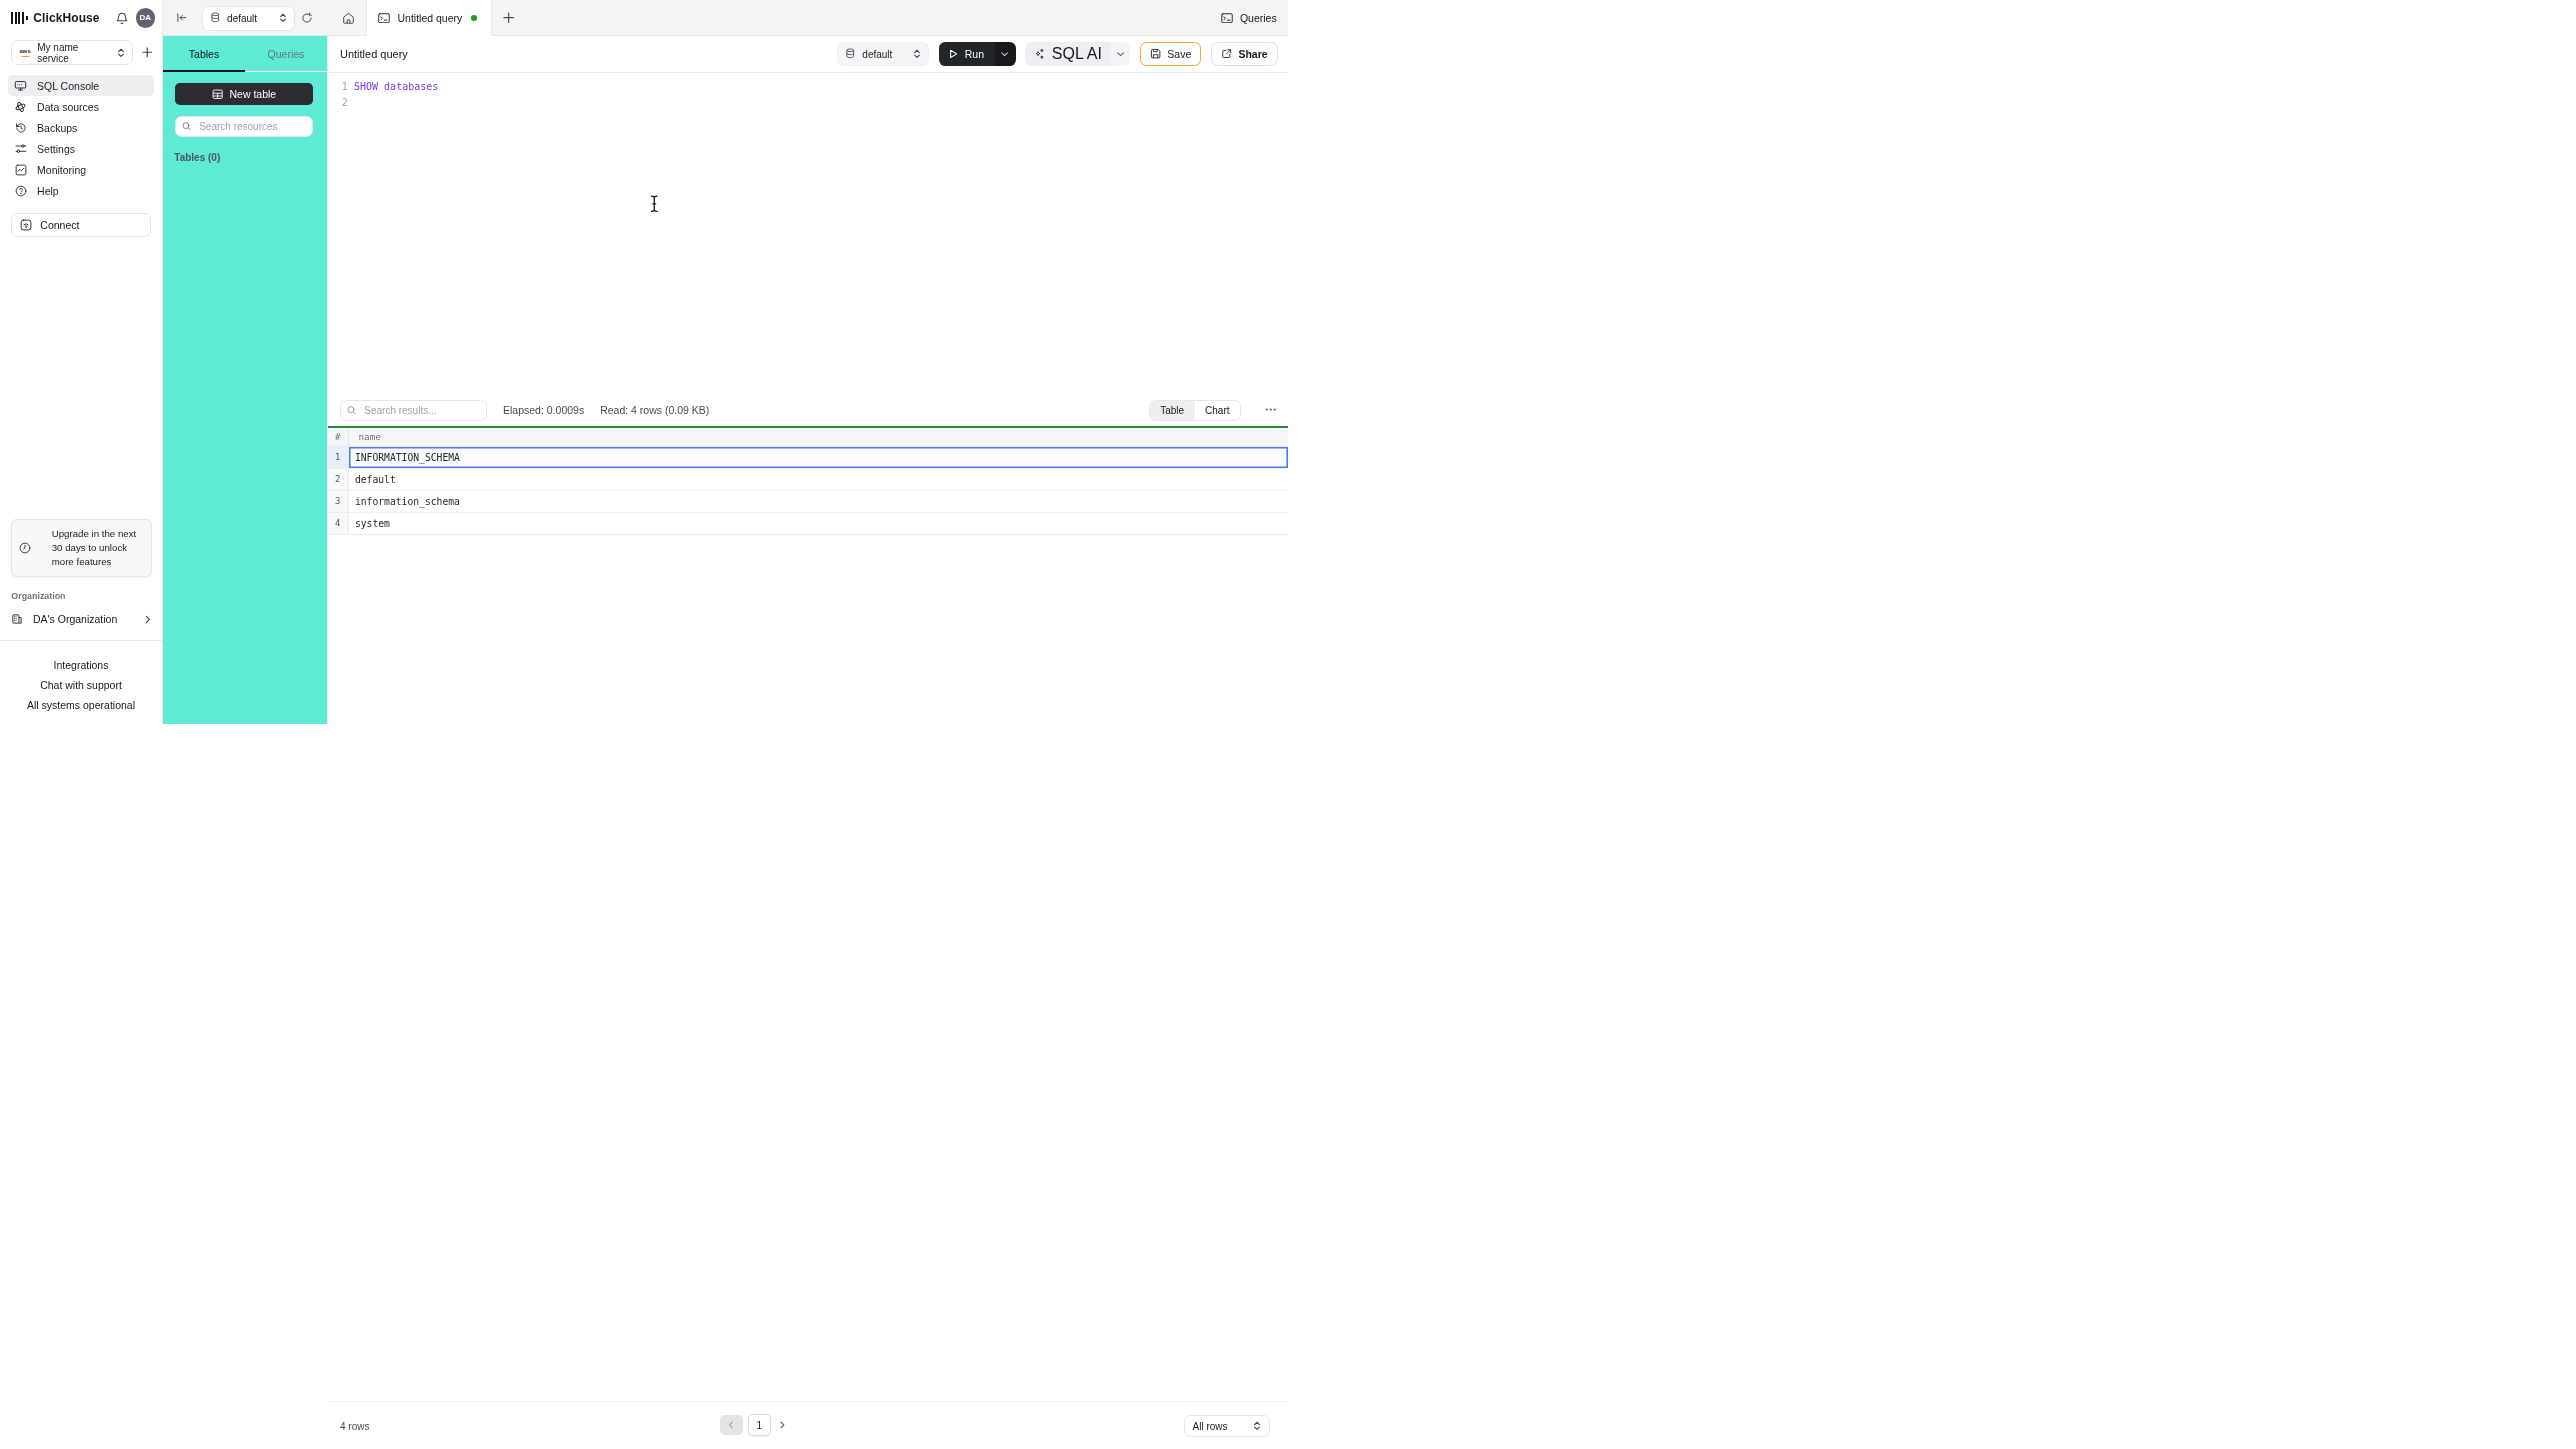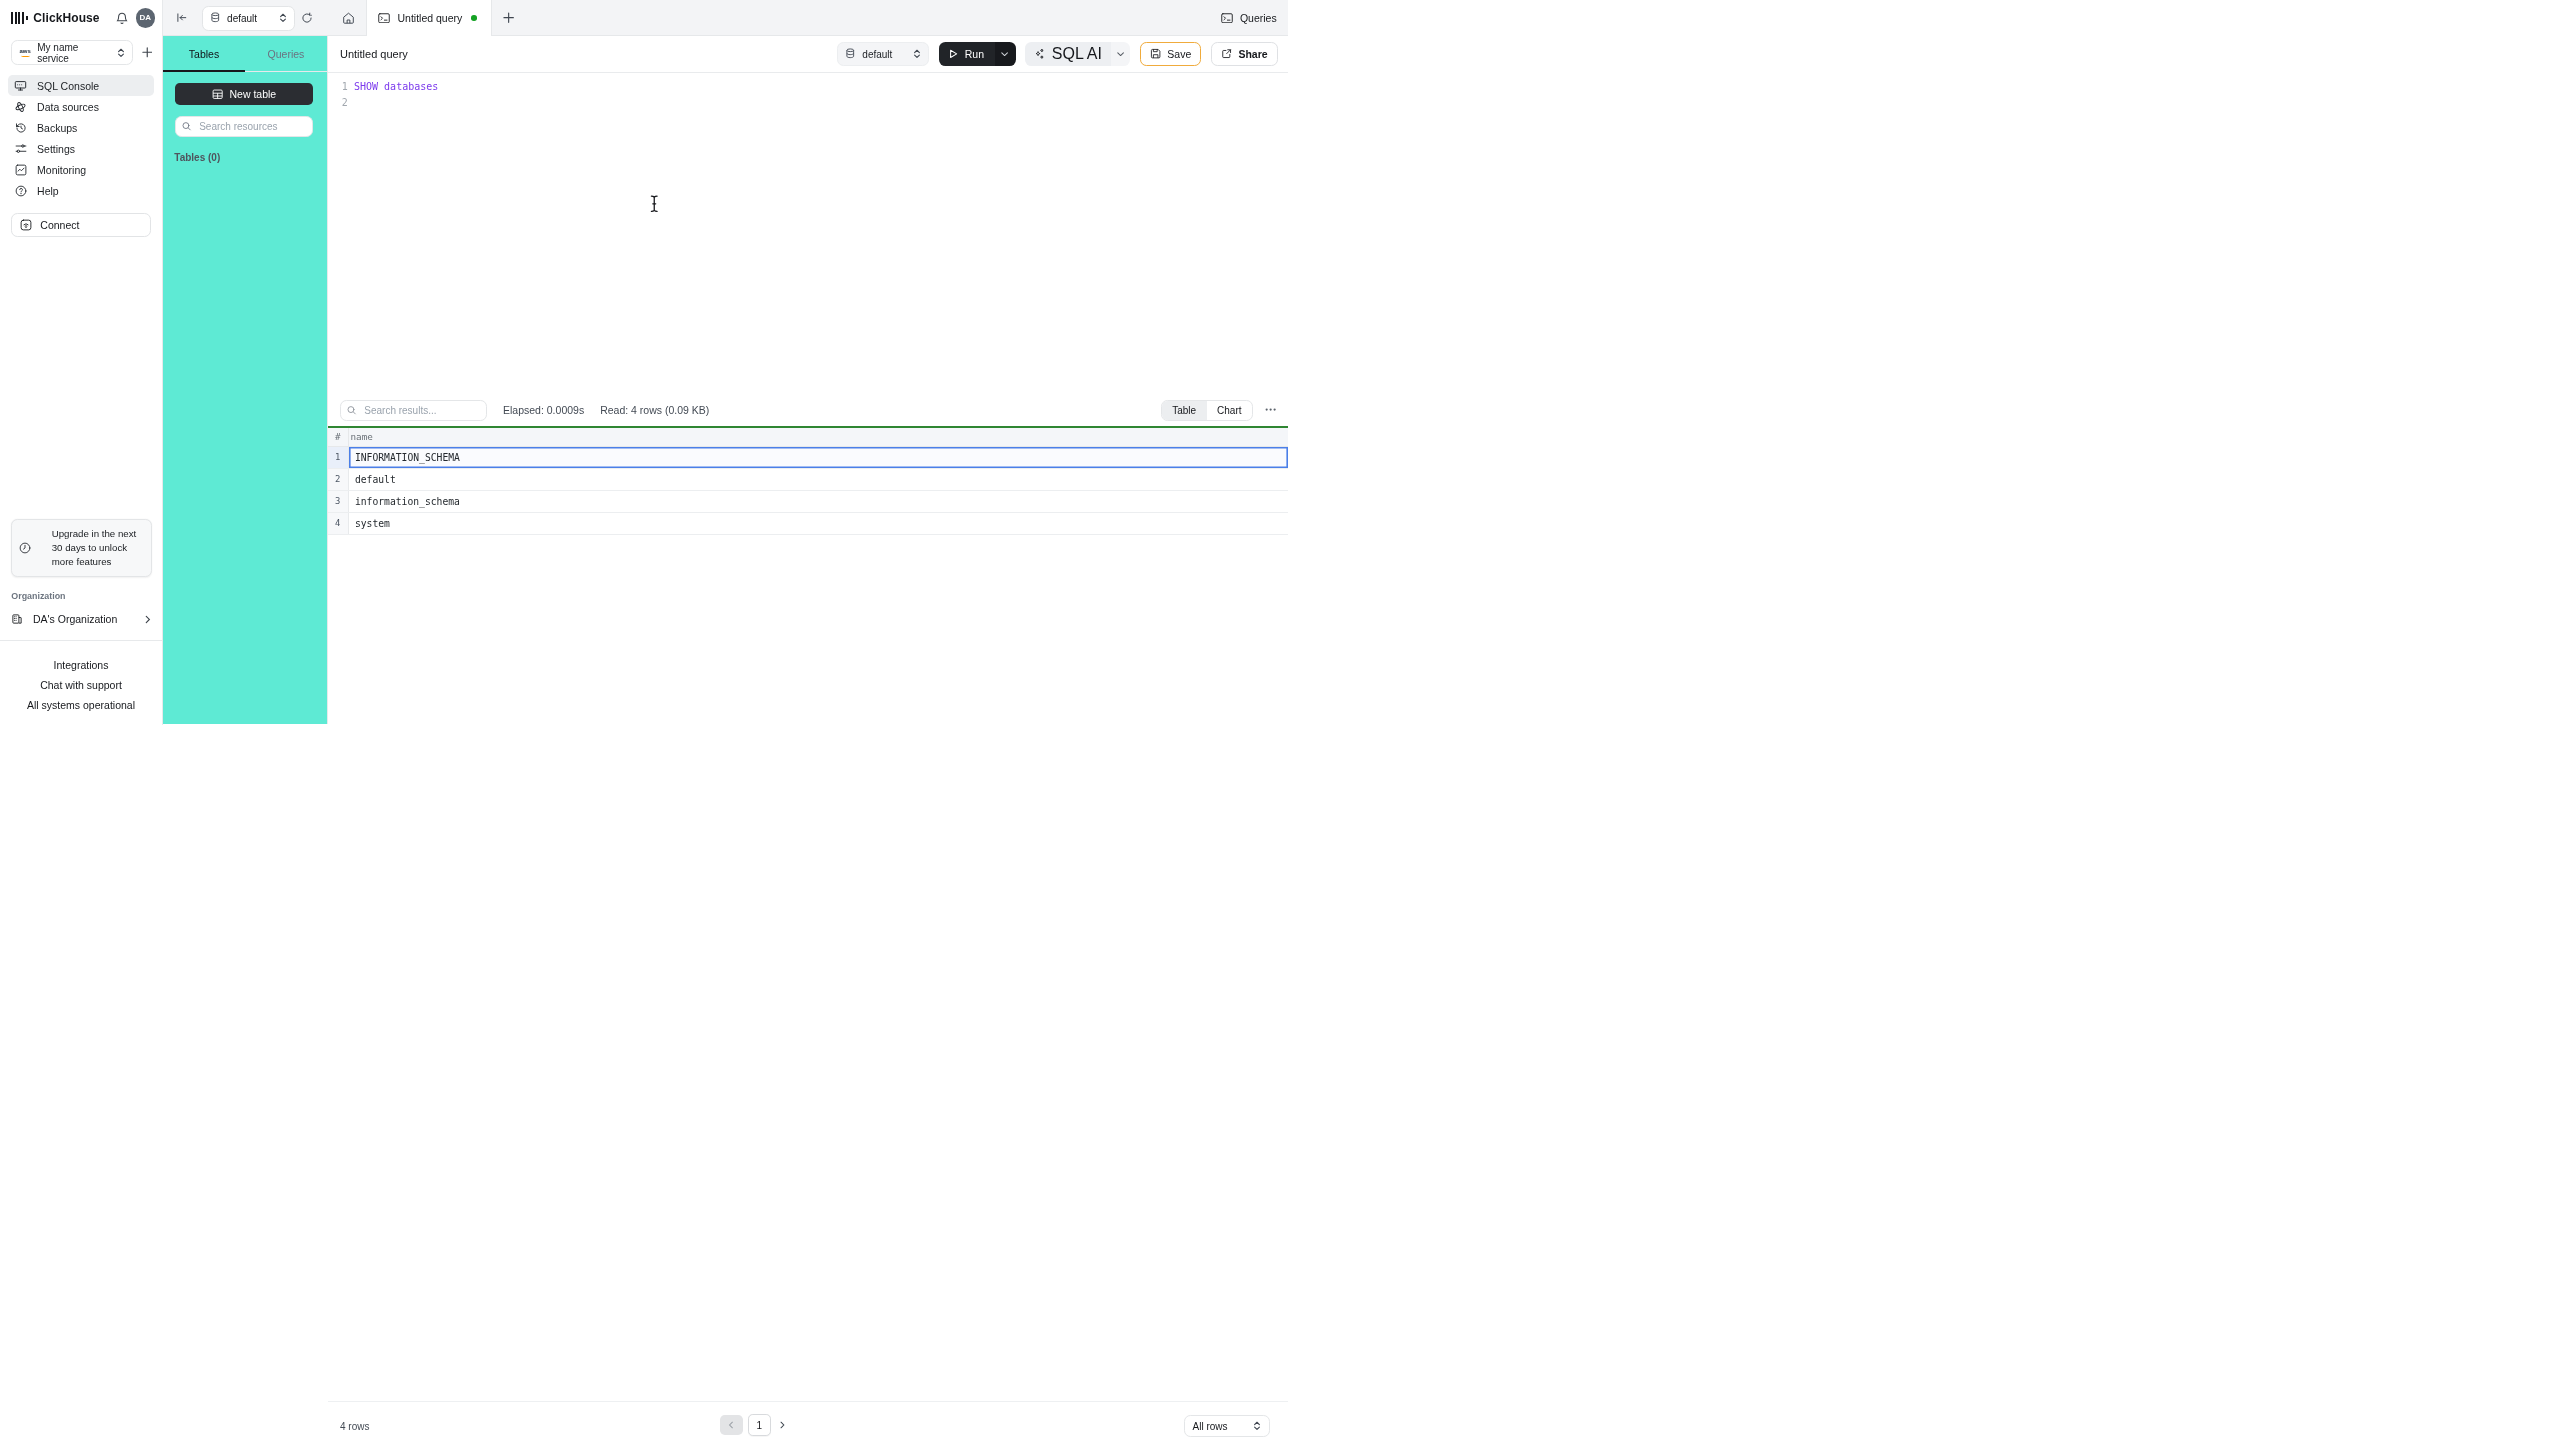--- a/index.html
+++ b/index.html
@@ -110,21 +110,21 @@
 
   
   .results { position:relative; }
   .res-toolbar { height:32px; display:flex; align-items:center; padding:0 10.5px 0 12px; gap:16px; }
   .res-search { width:147px; height:21px; background:#fff; border:0.8px solid #e4e6e8; border-radius:6.4px;
     display:flex; align-items:center; gap:5.6px; padding:0 6.4px; }
   .res-search input { border:none; outline:none; background:transparent; width:100%; font-size:10px;
     font-family:inherit; color:#1c1f23; }
   .res-search input::placeholder { color:#9aa3ad; }
   .res-stat { font-size:10.5px; color:#434a54; }
-  .res-right { margin-left:auto; display:flex; align-items:center; gap:10px;text-align:right; }
+  .res-right { margin-left:auto; display:flex; align-items:center; gap:22px;text-align:right; }
   .seg { display:flex; border:0.8px solid #e4e6e8; border-radius:6.4px; overflow:hidden; height:21px; background:#fff; }
   .seg-btn { padding:0 10.5px; display:flex; align-items:center; font-size:10px; color:#15171b; cursor:pointer; }
   .seg-btn.active { background:#eceef0; }
   .more-btn { color:#5b626b; cursor:pointer; padding:1.6px; }
   .green-rule { height:2.4px; background:#2f8632; }
 
   table.grid { border-collapse:collapse; width:100%; table-layout:fixed;
     font-family:"DejaVu Sans Mono", monospace; }
   .grid th, .grid td { padding:0; }
   .grid thead tr { height:17.7px; background:#f4f6f9; }
@@ -495,21 +495,21 @@
             </svg>
         </span>
       </div>
     </div>
     <div class="green-rule"></div>
 
     <table class="grid">
       <thead>
         <tr>
           <th class="numcol">#</th>
-          <th style="padding-left:2px">name</th>
+          <th style="padding-left:10px">name</th>
         </tr>
       </thead>
       <tbody>
         <tr class="selected">
           <td class="numcol">1</td>
           <td class="val">INFORMATION_SCHEMA</td>
         </tr>
         <tr>
           <td class="numcol">2</td>
           <td class="val">default</td>

